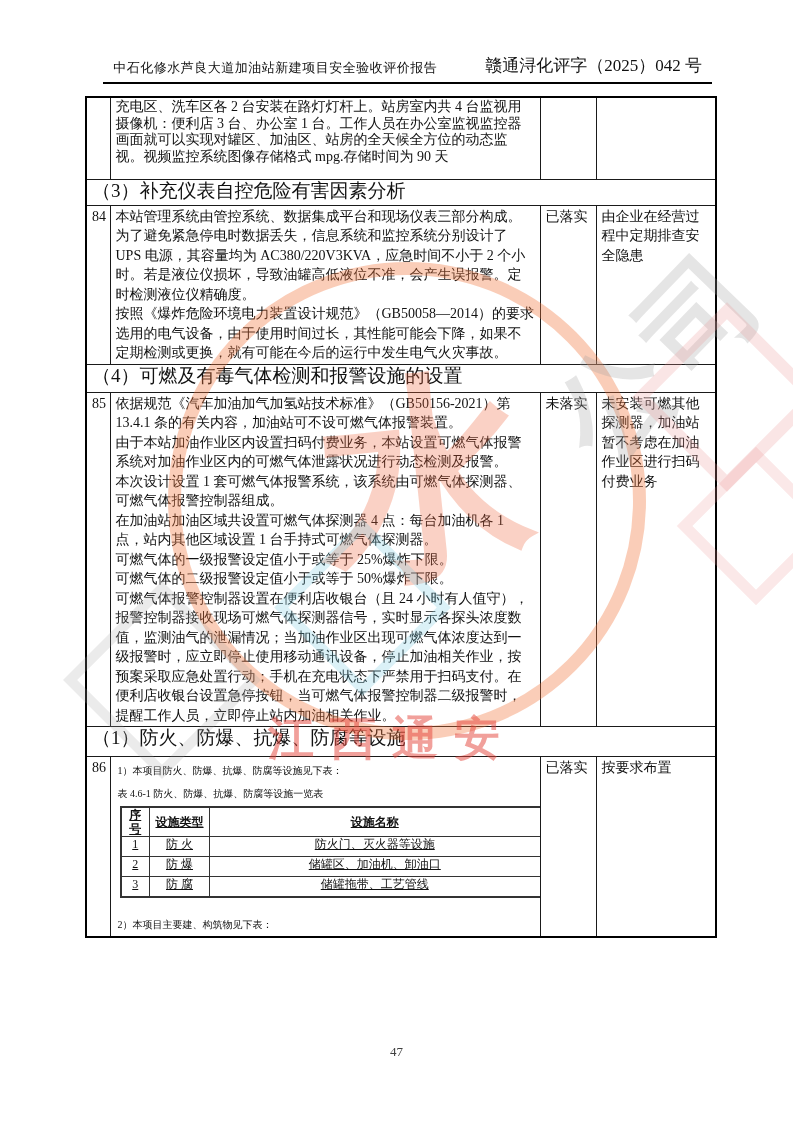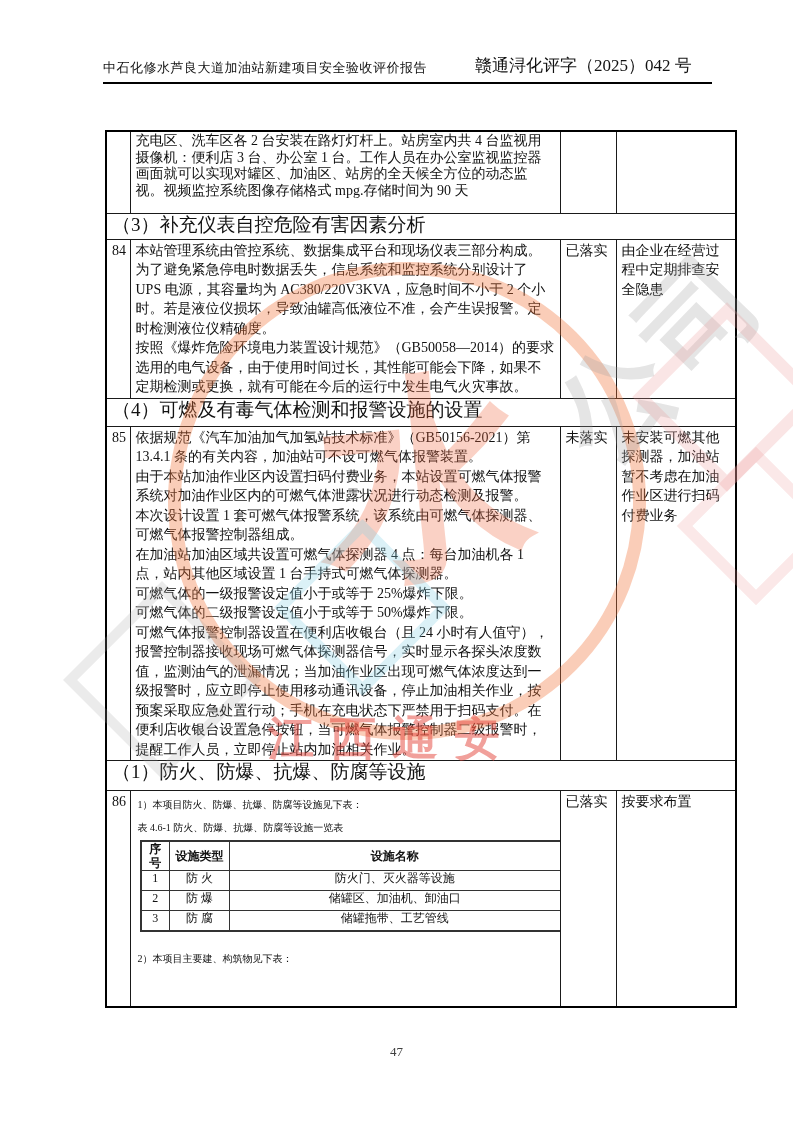--- a/index.html
+++ b/index.html
@@ -3,51 +3,50 @@
 <meta charset="utf-8">
 <style>
   html,body{margin:0;padding:0;background:#fff;}
   .page{
     position:relative;width:793px;height:1122px;background:#ffffff;
     font-family:"Liberation Serif","DejaVu Serif",serif;color:#111;overflow:hidden;
   }
   
   .header{
     position:absolute;left:103px;top:54px;width:609px;
-    display:flex;justify-content:flex-start;align-items:flex-end;
+    display:flex;justify-content:center;align-items:flex-end;
     border-bottom:2px solid #000;padding-bottom:5px;
   }
   .header .h-left{font-size:13px;letter-spacing:.5px;}
   .header .h-right{font-size:17px;font-weight:normal;padding-left:48px;}
   
   table.main{
-    position:absolute;left:105px;top:96px;width:630px;
+    position:absolute;left:85px;top:96px;width:630px;
     border-collapse:collapse;table-layout:fixed;
     font-size:14px;
-    margin-top:34px;
   }
   table.main td{
     border:1px solid #1a1a1a;padding:1px 5px;vertical-align:top;
     line-height:19.5px;overflow:hidden;
   }
   table.main{border:2px solid #000;}
   td.no-cell,td.status-cell,td.remark-cell{
     text-align:left;vertical-align:middle;line-height:21px;
   }
   td.section{
     font-weight:normal;font-size:19px;padding-left:9px;vertical-align:middle;
     line-height:17px;
   }
   tr.r0 td.content{line-height:16.5px;}
   .p{margin:0;}
   
   .intro{font-size:10px;line-height:21px;margin:2px 0 0 2px;}
   table.inner{
     border-collapse:collapse;table-layout:fixed;width:420px;margin:2px 0 0 4px;
-    font-size:12px;border:2px solid #333;
+    font-size:12px;border:2px solid #333;text-decoration:underline;
   }
   table.inner td,table.inner th{
     border:1px solid #333;padding:0 3px;text-align:center;line-height:14px;
   }
   table.inner th{font-weight:bold;height:27px;}
   table.inner td{height:19px;}
   .intro2{margin-top:16px;}
   
   .footer{position:absolute;left:0;top:1044px;width:100%;text-align:center;font-size:13px;color:#404040;}
   
@@ -144,21 +143,21 @@
       </td>
       <td class="status-cell">未落实</td>
       <td class="remark-cell">未安装可燃其他探测器，加油站暂不考虑在加油作业区进行扫码付费业务</td>
     </tr>
 
 
     <tr style="height:30px">
       <td class="section" colspan="4">（1）防火、防爆、抗爆、防腐等设施</td>
     </tr>
 
-    <tr style="height:216px">
+    <tr style="height:180px">
       <td class="no-cell">86</td>
       <td class="content">
         <p class="p intro">1）本项目防火、防爆、抗爆、防腐等设施见下表：</p>
         <p class="p intro">表 4.6-1 防火、防爆、抗爆、防腐等设施一览表</p>
         <table class="inner">
           <colgroup>
                 <col style="width:29px">
                 <col style="width:60px">
                 <col style="width:331px">
               </colgroup>

